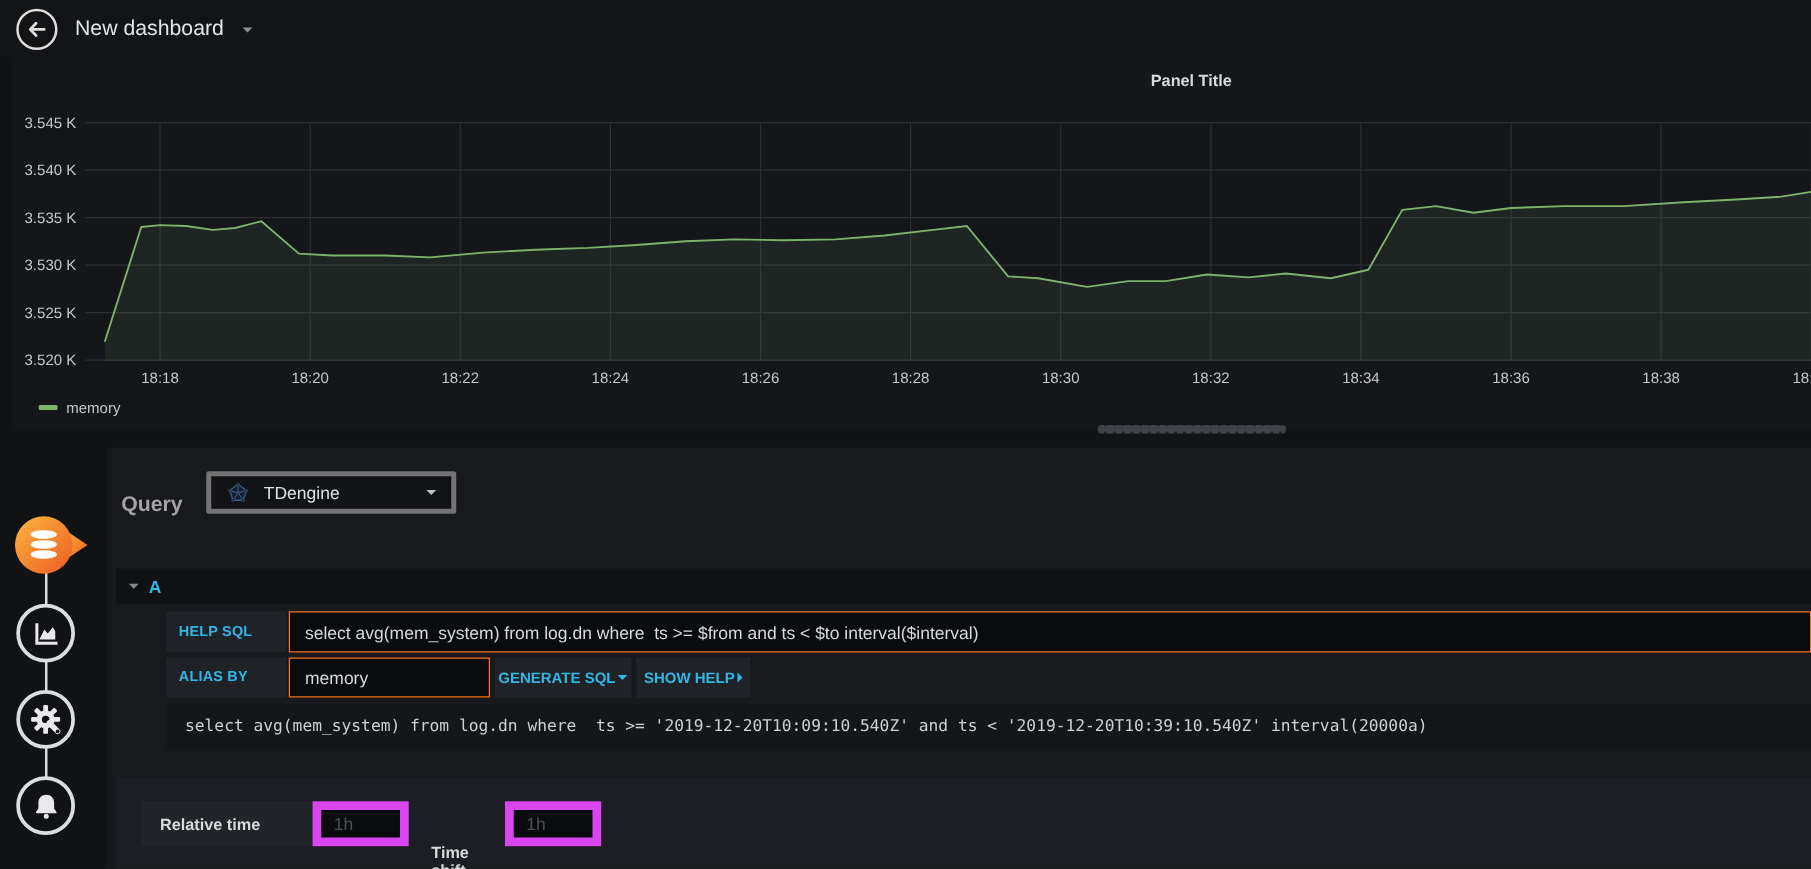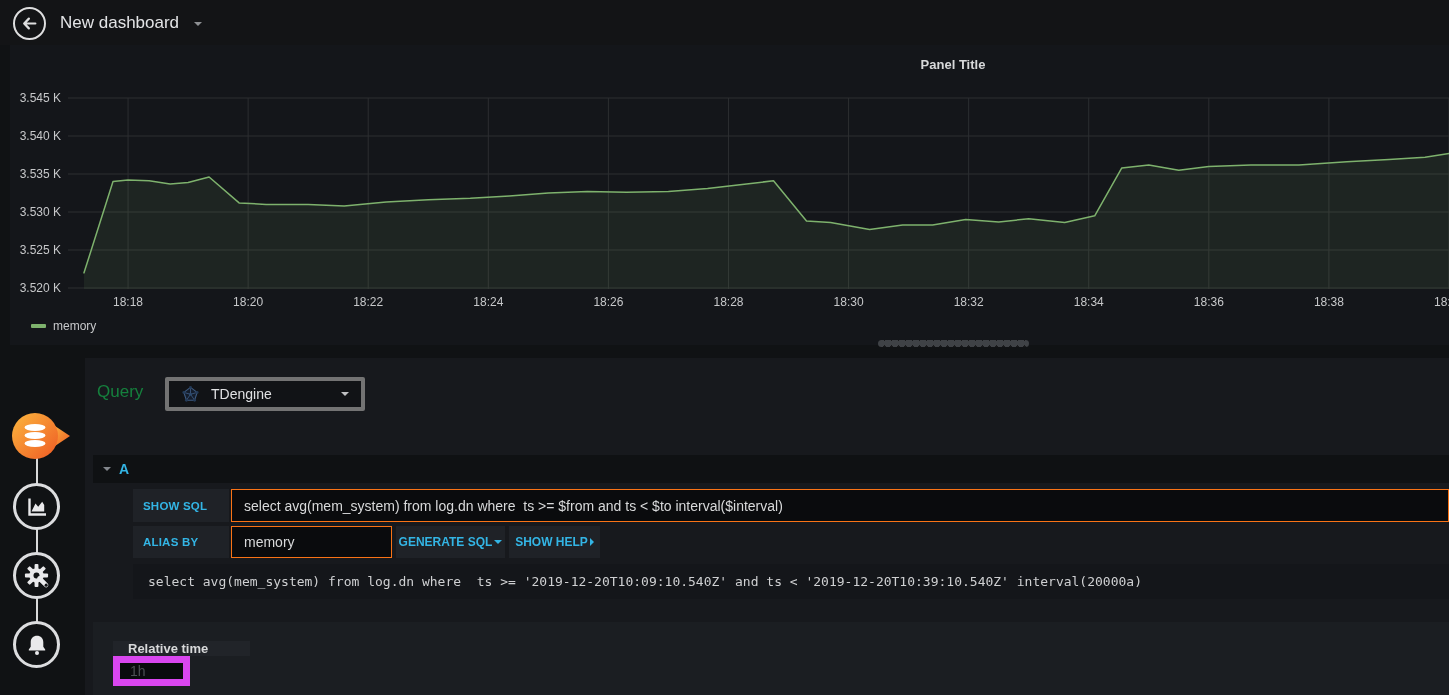--- a/index.html
+++ b/index.html
@@ -31,21 +31,21 @@
     background-size:7px 7px; background-position:3px 3px; cursor:row-resize; }
 
   
   #rail-line { position:absolute; left:36px; top:434px; width:2px; height:212px; background:#d8d9da; }
   .rail-circle { position:absolute; width:47px; height:47px; border:3px solid #dcdddf; border-radius:50%;
     background:#101214; display:flex; align-items:center; justify-content:center; cursor:pointer; }
   #tab-queries { position:absolute; left:8px; top:409px; width:64px; height:54px; cursor:pointer; }
 
   
   #query-panel { position:absolute; left:85px; top:358px; width:1364px; height:337px; background:#17191d; }
-  #query-header { position:absolute; left:12px; top:24px; font-size:17px; font-weight:400; color:#15803d; }
+  #query-header { position:absolute; left:12px; top:36px; font-size:17px; font-weight:700; color:#a3a3a3; }
   #ds-select { position:absolute; left:80px; top:19px; width:200px; height:34px; background:#111316;
     border:4px solid #737373; border-radius:2px; display:flex; align-items:center; padding:0 12px; cursor:pointer; }
   #ds-select .name { font-size:14px; color:#e0e1e3; margin-left:11px; flex:1; }
   .caret-down { width:0; height:0; border-left:4.5px solid transparent; border-right:4.5px solid transparent;
     border-top:4.5px solid #c0c1c3; }
   .caret-right { width:0; height:0; border-top:4px solid transparent; border-bottom:4px solid transparent;
     border-left:4px solid #33b5e5; }
 
   #row-a-header { position:absolute; left:8px; top:97px; width:1356px; height:28px; background:#0f1113;
     display:flex; align-items:center; padding-left:10px; cursor:pointer; }
@@ -66,21 +66,21 @@
   #row-alias { top:168px; width:1316px; height:32px; }
   #alias-field { width:161px; margin-left:2px; }
   #generate-sql-btn { width:109px; margin-left:4px; }
   #show-help-btn { width:91px; margin-left:4px; }
 
   #generated-sql { position:absolute; left:48px; top:206px; width:1316px; height:35px; background:#14161a;
     font-family:"DejaVu Sans Mono", monospace; font-size:13px; color:#cfd0d2; line-height:35px;
     padding-left:15px; white-space:pre; overflow:hidden; }
 
   #time-box { position:absolute; left:8px; top:264px; width:1356px; height:73px; background:#1b1e22; }
-  #time-row { position:absolute; left:20px; top:19px; height:36px; display:flex; align-items:stretch;flex-direction:column; }
+  #time-row { position:absolute; left:20px; top:19px; height:36px; display:flex; align-items:stretch; }
   .t-label { background:#212429; font-size:13px; font-weight:700; color:#d8d9da;
     display:flex; align-items:center; padding-left:15px; }
   .t-input { background:#0a0b0d; border:7px solid #d946ef; color:#d8d9da; font-size:14px;
     padding:0 10px; outline:none; font-family:"Liberation Sans", sans-serif; }
   .t-input::placeholder { color:#4c5055; }
   #relative-time-label { width:137px; }
   #relative-time-input { width:77px; }
   #time-shift-label { width:71px; margin-left:6px; padding-left:12px;margin-top:48px; }
   #time-shift-input { width:77px; }
 </style>
@@ -216,21 +216,21 @@
     <span class="name">TDengine</span>
     <span class="caret-down"></span>
   </div>
 
   <div id="row-a-header">
     <span class="caret-down"></span>
     <span id="ref-id">A</span>
   </div>
 
   <div class="q-row" id="row-input-sql">
-    <div class="q-label">SHOW SQL</div>
+    <div class="q-label">HELP SQL</div>
     <input class="q-input" id="input-sql-field" type="text" value="select avg(mem_system) from log.dn where  ts &gt;= $from and ts &lt; $to interval($interval)" style="">
   </div>
 
   <div class="q-row" id="row-alias">
     <div class="q-label">ALIAS BY</div>
     <input class="q-input" id="alias-field" type="text" value="memory" style="">
     <button class="q-btn" id="generate-sql-btn">
       <span>GENERATE SQL</span>
       <span class="caret-down" style="border-top-color:#33b5e5"></span>
     </button>

